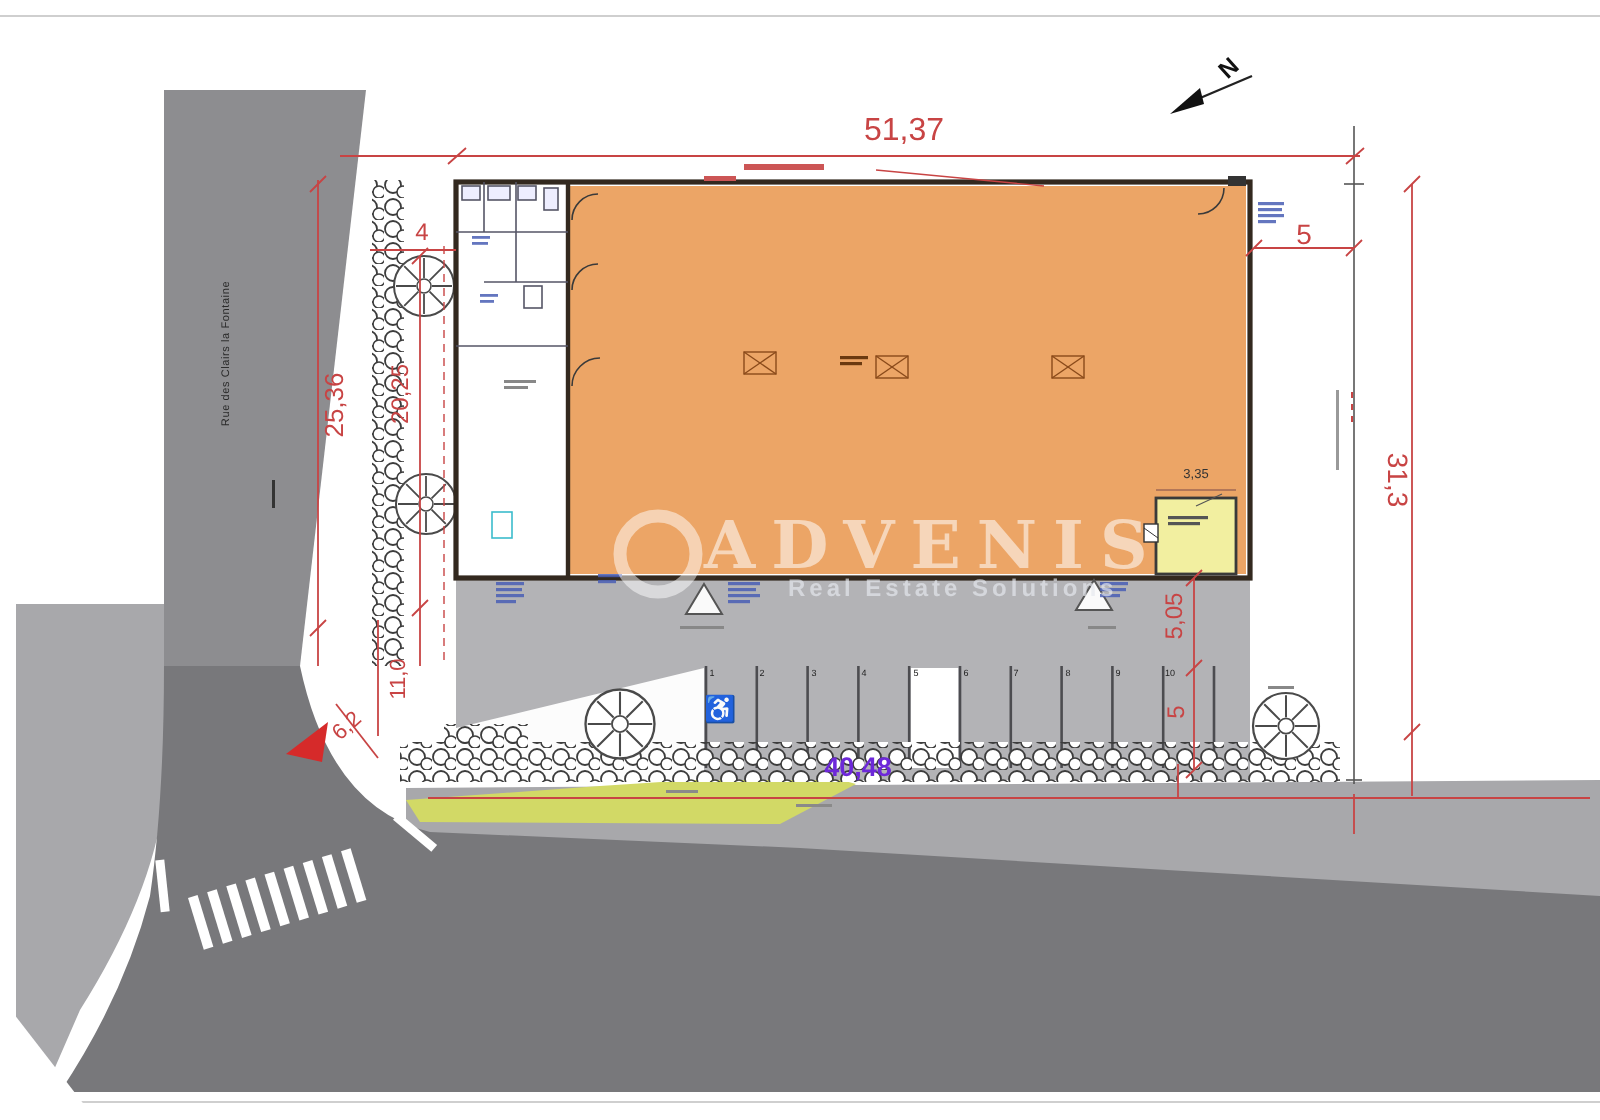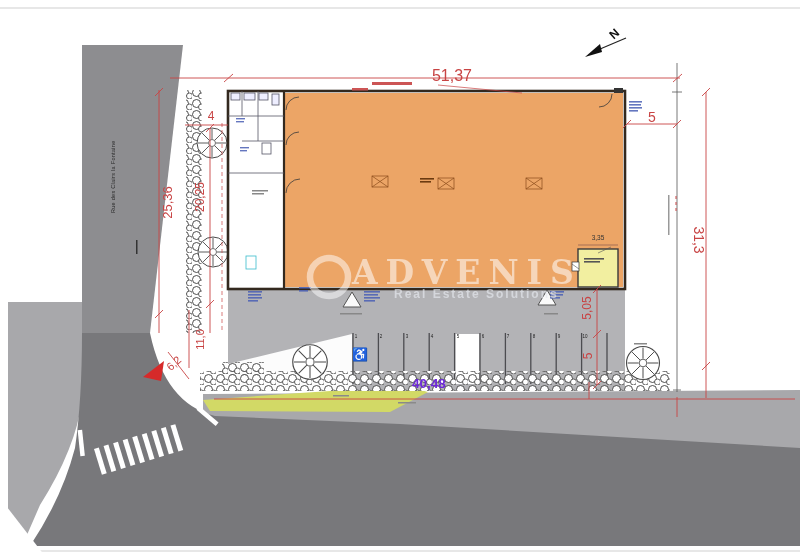--- a/index.html
+++ b/index.html
@@ -237,21 +237,21 @@
   <path d="M143,377 L164,361 L161,381 Z" fill="#D62A2A"></path>
 
   <g>
     <line x1="593" y1="52" x2="626" y2="38" stroke="#222" stroke-width="1.2"></line>
     <path d="M585,57 L600,44 L602,52 Z" fill="#111"></path>
   </g>
 
   <circle cx="329" cy="277" r="19" fill="none" stroke="rgba(255,255,255,0.5)" stroke-width="6.5"></circle>
 </svg>
 
-<div class="lbl dim-big" style="left:407px;top:68px;width:90px;">51,37</div>
+<div class="lbl dim-big" style="left:407px;top:58px;width:90px;">51,37</div>
 <div class="lbl rotR" style="left:671px;top:233px;width:56px;font-size:14px;">31,3</div>
 <div class="lbl" style="left:641px;top:110px;width:22px;font-size:14px;">5</div>
 <div class="lbl rotL dim-med" style="left:131px;top:196px;width:72px;">25,36</div>
 <div class="lbl rotL" style="left:164px;top:191px;width:72px;font-size:12px;">20,25</div>
 <div class="lbl" style="left:203px;top:110px;width:16px;font-size:12px;">4</div>
 <div class="lbl rotL dim-sm" style="left:175px;top:334px;width:50px;">11,0</div>
 <div class="lbl dim-sm" style="left:157px;top:358px;width:34px;transform:rotate(-42deg);">6,2</div>
 <div class="lbl rotL" style="left:562px;top:302px;width:50px;font-size:12px;">5,05</div>
 <div class="lbl rotL" style="left:576px;top:350px;width:24px;font-size:12px;">5</div>
 <div class="lbl bold-red" style="left:404px;top:377px;width:50px;font-size:13.5px;">40,48</div>

